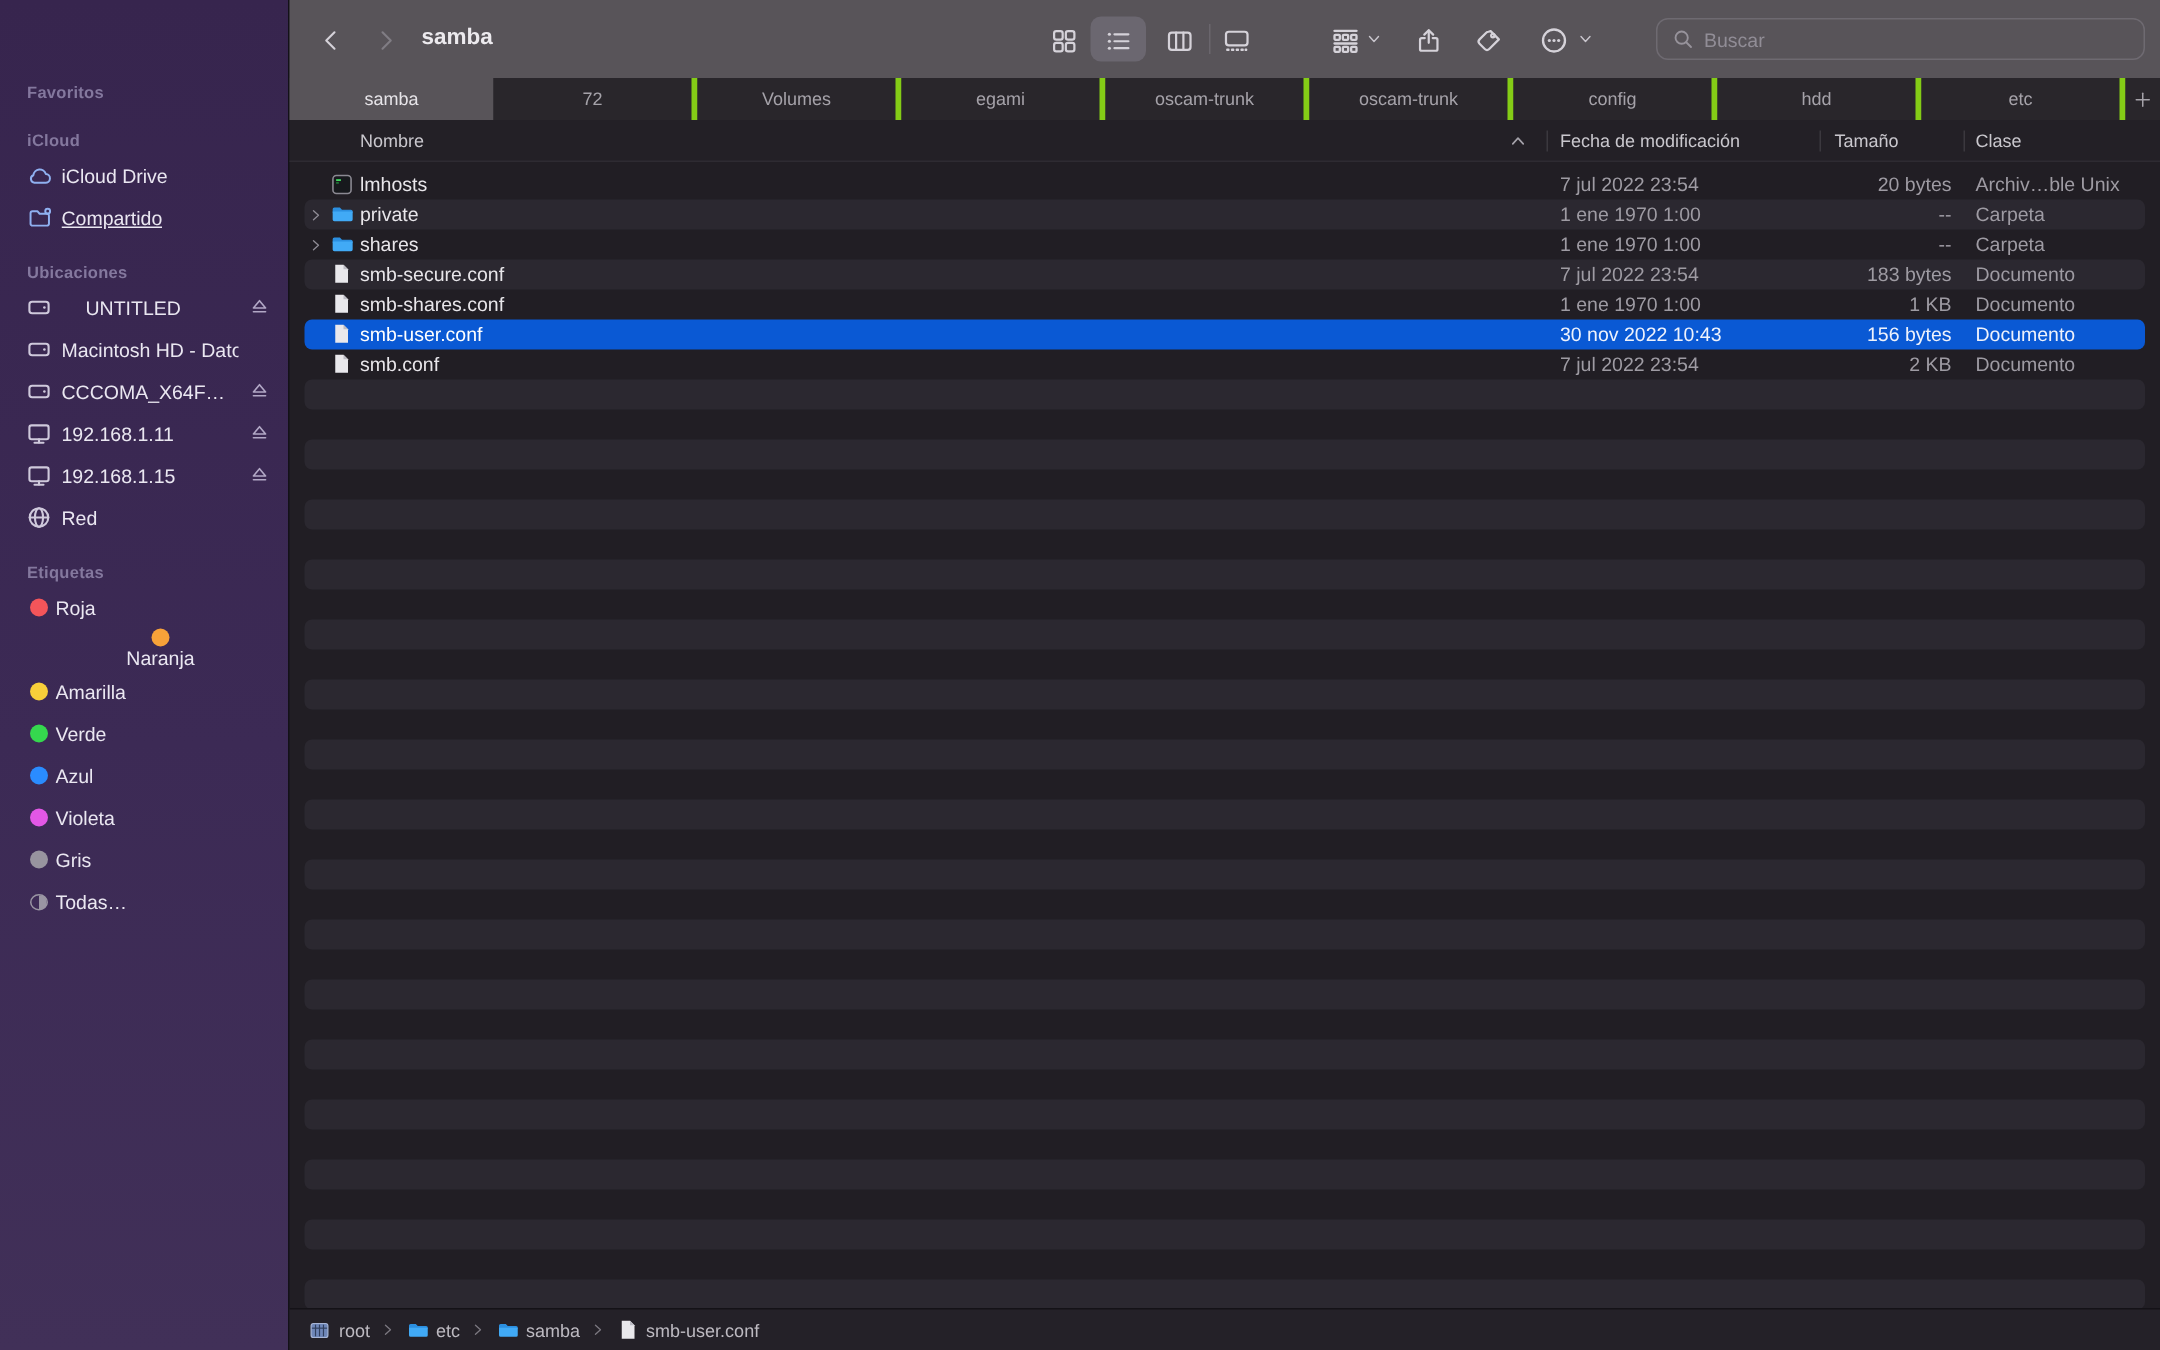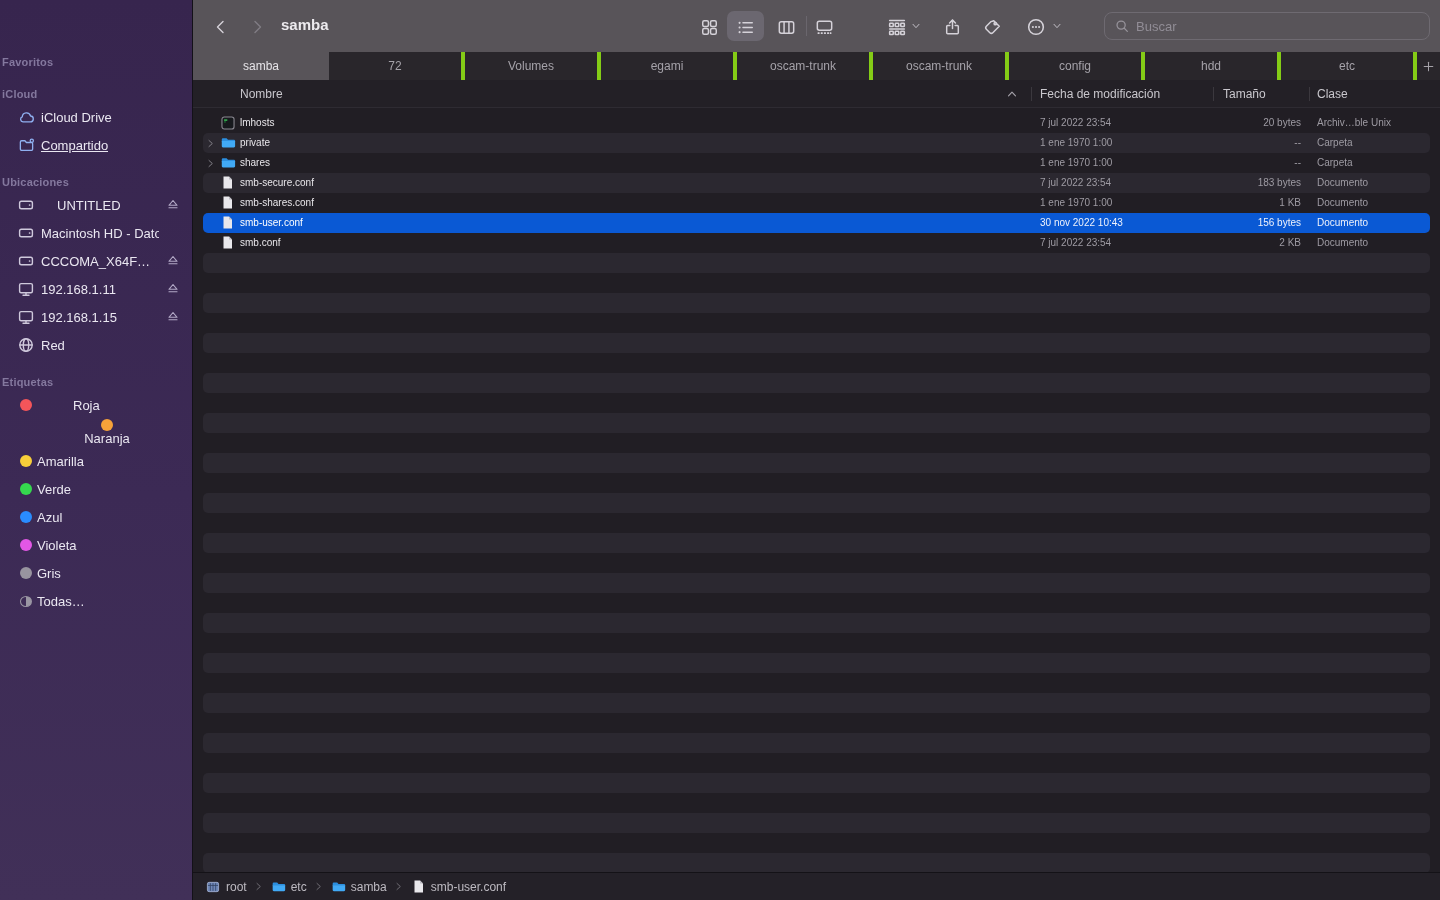--- a/index.html
+++ b/index.html
@@ -9,21 +9,21 @@
     background:#211e24; color:#e8e6ea;
     position:relative;
   }
   
   #sidebar {
     position:absolute; left:0; top:0; width:193px; height:900px;
     background:linear-gradient(180deg,#37254e 0%, #3c2a55 55%, #413058 100%);
     border-right:1px solid #131118;
   }
   .sb-row { position:absolute; left:0; width:193px; height:28px; display:flex; align-items:center; }
-  .sb-header { font-size:11px; font-weight:bold; color:#84789e; padding-left:2px; letter-spacing:.2px; }
+  .sb-header { font-size:11px; font-weight:bold; color:#84789e; padding-left:18px; letter-spacing:.2px; }
   .sb-item { font-size:13px; color:#eae7f1; padding-left:16px; border-radius:6px; }
   .sb-item .sb-icon { width:20px; height:18px; display:flex; align-items:center; justify-content:center; color:#cfc9dc; flex:0 0 20px; }
   .sb-item .sb-icon.blue { color:#8fb0f0; }
   .sb-item .sb-label { margin-left:5px; white-space:nowrap; overflow:hidden; max-width:118px; }
   .sb-item .tag-dot { width:12px; height:12px; border-radius:50%; margin-left:4px; flex:0 0 12px; }
   .sb-item .tag-dot.all { background:linear-gradient(90deg, transparent 50%, #9a96a3 50%); border:1.5px solid #9a96a3; width:11px; height:11px; }
   .sb-item .eject { position:absolute; right:12px; width:16px; height:16px; color:#b2a8c6; display:flex; align-items:center; justify-content:center; background:none; border:none; }
   
   #content { position:absolute; left:193px; top:0; width:1247px; height:900px; }
   
@@ -43,21 +43,21 @@
   .tab { width:136px; height:28px; display:flex; align-items:center; justify-content:center; font-size:12px; color:#a5a2a9; border-right:4px solid #84cc16; background:#29262b; }
   .tab.active { background:#585459; color:#e6e4e8; border-right:none; }
   #new-tab-button { position:absolute; right:0; top:0; width:23px; height:28px; background:#29262b; border:none; color:#a5a2a9; display:flex; align-items:center; justify-content:center; }
   
   #column-headers { position:absolute; left:0; top:80px; width:1247px; height:28px; background:#232026; border-bottom:1px solid #2e2b32; font-size:12px; color:#c9c7cd; }
   .col-h { position:absolute; top:0; height:28px; display:flex; align-items:center; background:none; border:none; color:inherit; font:inherit; }
   .hsep { position:absolute; top:7px; width:1px; height:14px; background:#3b383e; }
   #sort-icon { position:absolute; left:812px; top:7px; width:14px; height:14px; color:#a5a2aa; }
   
   #file-list { position:absolute; left:0; top:113px; width:1247px; height:759px; overflow:hidden; }
-  .row { position:relative; height:20px; margin:0 10px; border-radius:5px; font-size:10px; }
+  .row { position:relative; height:20px; margin:0 10px; border-radius:5px; font-size:13px; }
   .row.striped { background:#2b2830; }
   .row.selected { background:#0a59d4; }
   .row span { position:absolute; top:0; height:20px; line-height:20px; white-space:nowrap; }
   .row .disc { left:2px; width:12px; color:#8f8c95; display:flex; align-items:center; }
   .row .f-icon { position:absolute; left:17px; top:2px; width:16px; height:16px; }
   .row .f-name { left:37px; color:#e8e6ea; }
   .row .f-date { left:837px; color:#9e9ba3; }
   .row .f-size { left:955px; width:143px; text-align:right; color:#9e9ba3; }
   .row .f-kind { left:1114px; color:#9e9ba3; }
   .row.selected .f-name { color:#ffffff; }
@@ -169,21 +169,21 @@
         <span class="sb-icon">
           <svg width="18" height="18" viewBox="0 0 18 18" fill="none" stroke="currentColor" stroke-width="1.4" stroke-linecap="round" stroke-linejoin="round">
             <circle cx="9" cy="9" r="6.2"></circle>
             <ellipse cx="9" cy="9" rx="2.7" ry="6.2"></ellipse>
             <line x1="2.8" y1="9" x2="15.2" y2="9"></line>
           </svg>
         </span>
         <span class="sb-label">Red</span>
       </div>
       <div class="sb-row sb-header" style="top: 368px;">Etiquetas</div>
-      <div class="sb-row sb-item" style="top: 391px; gap: 36px;">
+      <div class="sb-row sb-item" style="top: 391px;">
         <span class="tag-dot" style="background: rgb(244, 85, 90);"></span>
         <span class="sb-label">Roja</span>
       </div>
       <div class="sb-row sb-item" style="top: 419px; flex-direction: column;">
         <span class="tag-dot" style="background: rgb(247, 162, 57);"></span>
         <span class="sb-label">Naranja</span>
       </div>
       <div class="sb-row sb-item" style="top: 447px;">
         <span class="tag-dot" style="background: rgb(248, 207, 58);"></span>
         <span class="sb-label">Amarilla</span>

